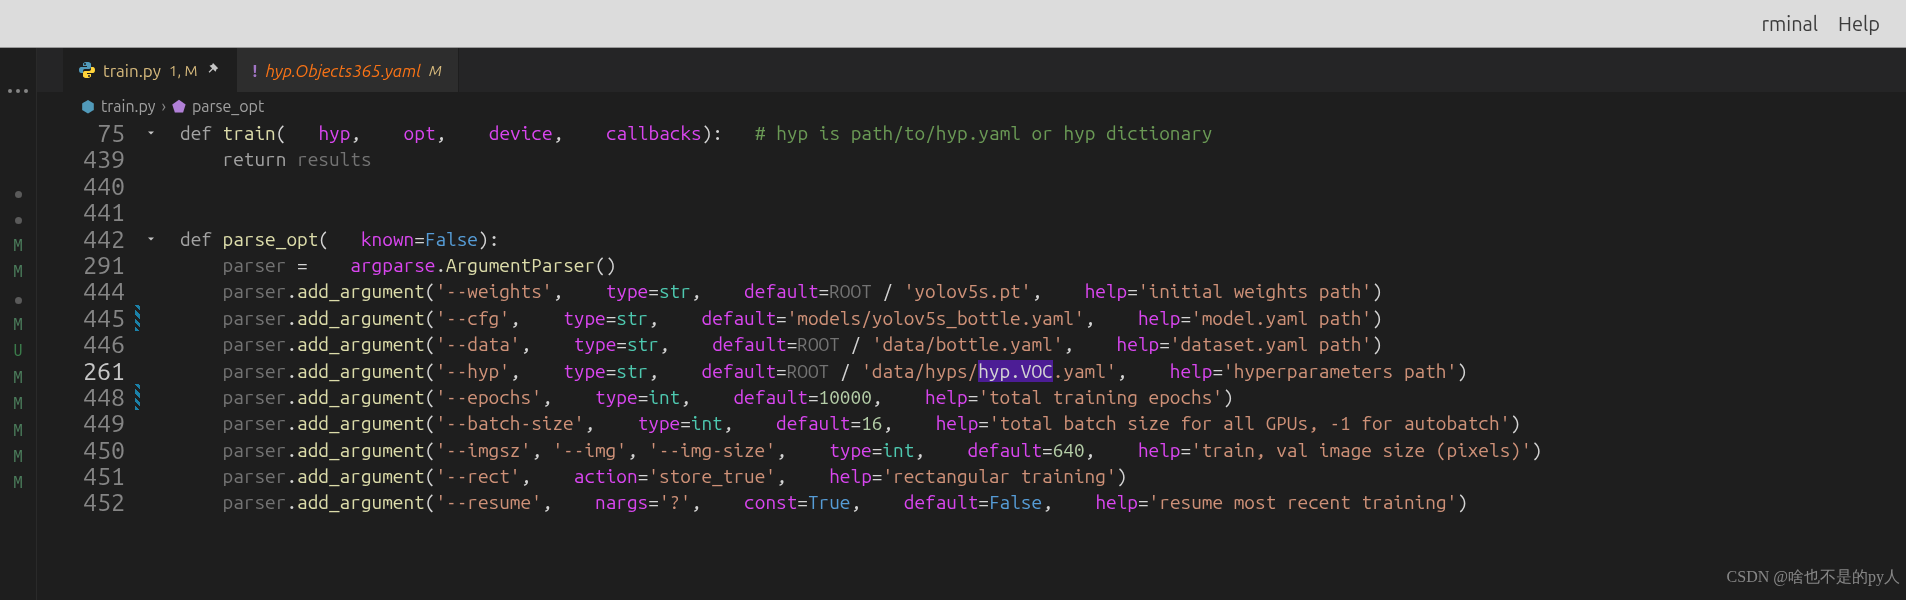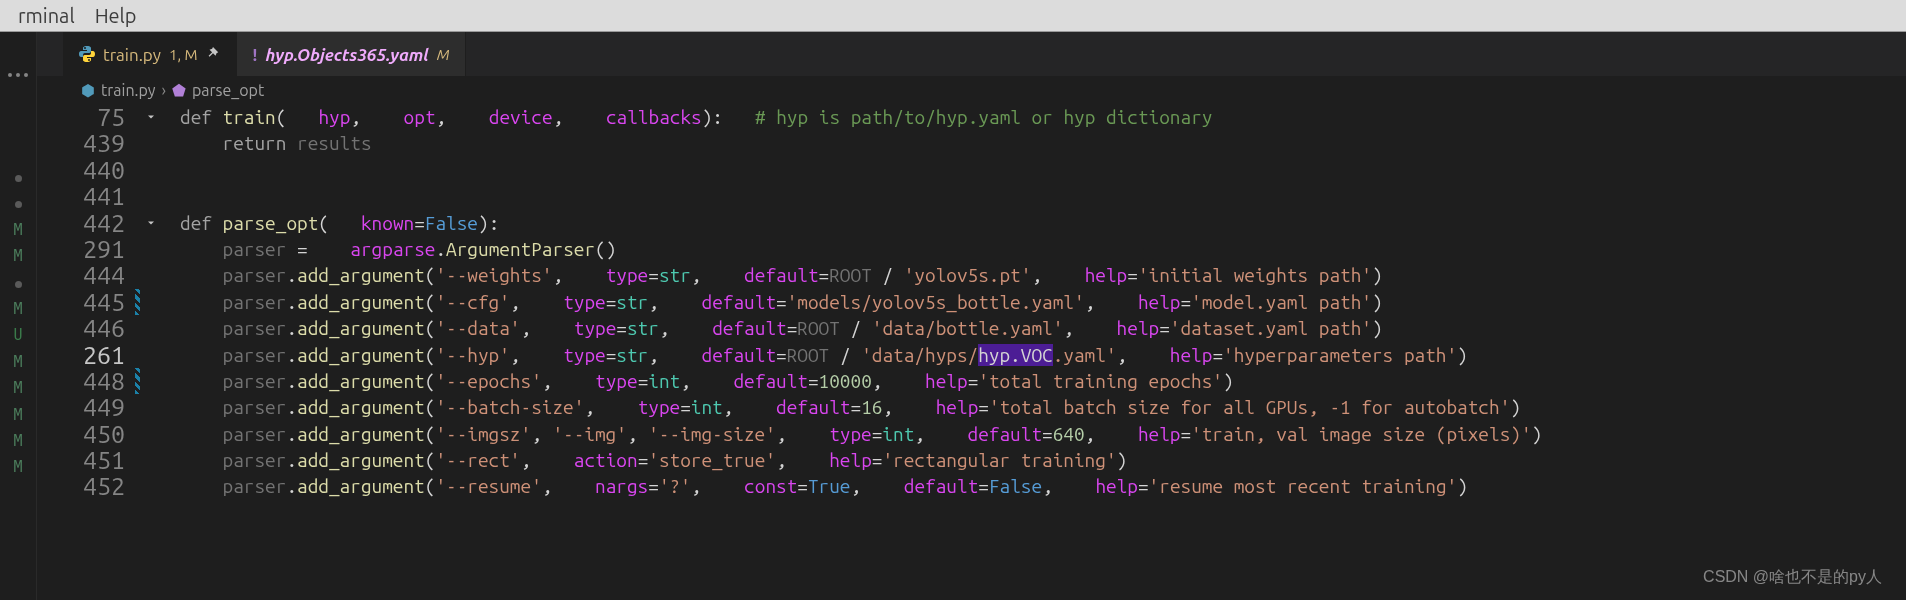--- a/index.html
+++ b/index.html
@@ -1,36 +1,36 @@
 <!DOCTYPE html>
 <html><head>
 <meta charset="utf-8">
 <style>
 * { margin:0; padding:0; box-sizing:border-box; }
 body { font-family: 'Ubuntu Mono','Consolas',monospace; background:#1e1e1e; color:#d4d4d4; width:1906px; height:600px; overflow:hidden; font-size:19px; }
-.menubar { background:#dcdcdc; height:32px; display:flex; align-items:center; padding:0 8px; border-bottom:1px solid #999; }
+.menubar { background:#dcdcdc; height:48px; display:flex; align-items:center; padding:0 16px; border-bottom:1px solid #999;justify-content:flex-end; }
 .menubar-item { color:#3c3c3c; font-family:Ubuntu,sans-serif; font-size:20px; padding:0 10px; cursor:pointer; }
 .app { display:flex; height:calc(100% - 32px); background:#1e1e1e; }
 .gutter-left { width:36px; background:#1e1e1e; display:flex; flex-direction:column; align-items:center; padding-top:32px; }
 .gutter-left .dots { width:20px; height:22px; display:flex; justify-content:space-between; align-items:center; margin-bottom:10px;}
 .gutter-left .dots span{ width:4px;height:4px;border-radius:50%;background:#858585;}
 .gutter-mark { width:18px; text-align:center; font-size:15px; line-height:26.4px; color:#888; font-family:Consolas,monospace; }
 .gutter-mark.dot::before{content:"";display:inline-block;width:7px;height:7px;border-radius:50%;background:#5a5a5a;}
 .gutter-mark.M{ color:#4a7a5a; }
 .gutter-mark.U{ color:#3a7a4a; }
 .main { flex:1; display:flex; flex-direction:column; background:#1e1e1e; border-left:1px solid #2a2a2a;}
 .tabs { height:44px; display:flex; align-items:stretch; background:#252526; }
 .tab { display:flex; align-items:center; gap:8px; padding:0 16px; background:#2d2d2d; border-right:1px solid #1e1e1e; color:#c0c0c0; font-family:Ubuntu,sans-serif; font-size:17px; cursor:pointer;}
 .tab.active { background:#1e1e1e; color:#e0e0e0; }
 .tab .lang-icon { width:16px; height:16px; display:inline-block;}
 .tab .lang-py { color:#519aba; }
 .tab .lang-bang { color:#a074c4; }
 .tab .fname { color:#d7ba7d; }
 .tab .mods { color:#d7ba7d; font-size:15px;}
-.tab.inactive .fname{ color:#f0abfc; font-style:italic;font-weight:bold;}
+.tab.inactive .fname{ color:#f97316; font-style:italic;}
 .tab .pin{ width:14px;height:14px;fill:#c5c5c5;}
 .breadcrumb { height:28px; display:flex; align-items:center; gap:6px; padding:0 18px; font-family:Ubuntu,sans-serif; font-size:16px; color:#a0a0a0; }
 .breadcrumb .chev{ color:#888; }
 .editor { flex:1; display:flex; overflow:hidden; position:relative;}
 .linecol { width:72px; text-align:right; padding-right:10px; color:#858585; font-size:25px; user-select:none;}
 .linecol .ln { height:26.4px; line-height:26.4px; }
 .linecol .ln.current{ color:#c6c6c6; }
 .diffcol { width:5px; }
 .diffcol .d { height:26.4px; }
 .diffcol .d.mod{ background:repeating-linear-gradient(45deg,#1b81a8,#1b81a8 3px,transparent 3px,transparent 6px);}
@@ -43,21 +43,21 @@
 .tk-fn{ color:#dcdcaa; }
 .tk-var{ color:#d946ef;margin-left:32px; }
 .tk-id{ color:#737373;margin-top:11px; }
 .tk-op{ color:#d4d4d4; }
 .tk-str{ color:#ce9178; }
 .tk-cls{ color:#4ec9b0; }
 .tk-bool{ color:#569cd6; }
 .tk-num{ color:#b5cea8; }
 .tk-cmt{ color:#6a9955;margin-top:44px; }
 .tk-sel{ background:#4c1d95; }
-.watermark{ position:fixed; right:24px; bottom:12px; color:rgba(220,220,220,0.55); font-family:Liberation Sans, sans-serif; font-size:16px;}
+.watermark{ position:fixed; right:6px; bottom:12px; color:rgba(220,220,220,0.55); font-family:Liberation Serif, serif; font-size:16px;}
 </style>
 </head>
 <body>
 
 <div class="menubar">
   <span class="menubar-item">rminal</span>
   <span class="menubar-item">Help</span>
 </div>
 
 <div class="app">

